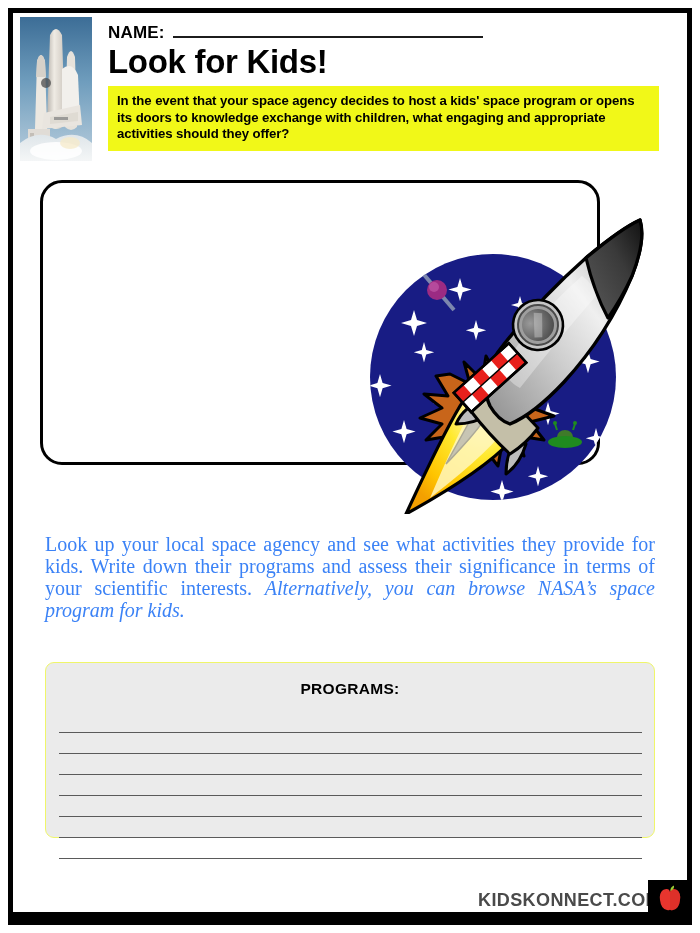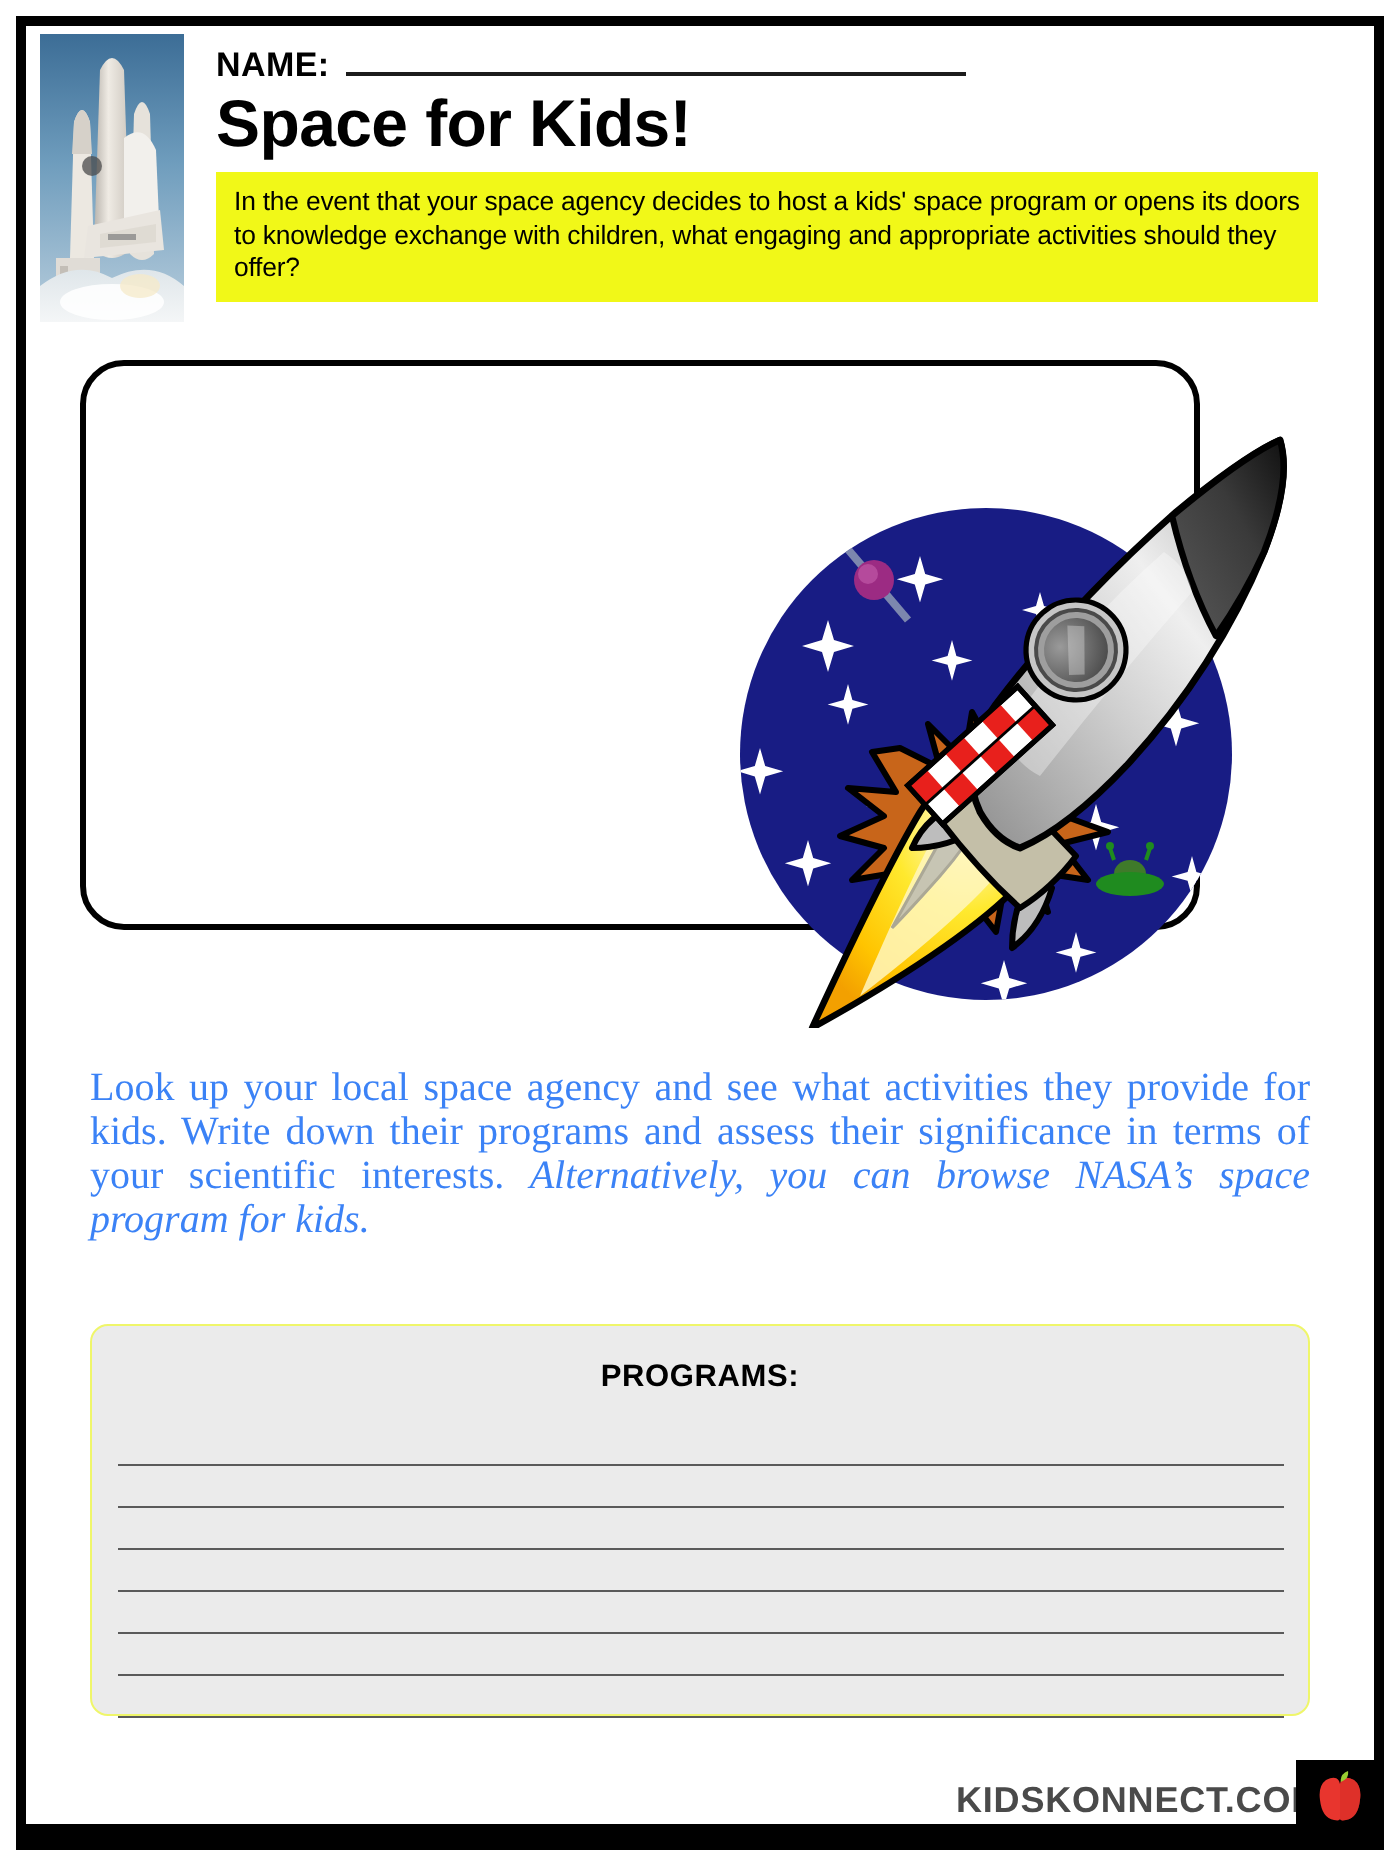--- a/index.html
+++ b/index.html
@@ -84,21 +84,21 @@
     line-height: 38px;
     letter-spacing: -0.3px;
   }
   .callout {
     margin-top: 5px;
     width: 551px;
     box-sizing: border-box;
     background: #f1f818;
     padding: 7px 9px 8px 9px;
     font-size: 13.2px;
-    font-weight: normal;
+    font-weight: bold;
     line-height: 16.5px;
     color: #000;
     letter-spacing: -0.1px;
   }
 
   
   .answer-area {
     position: absolute;
     left: 20px;
     top: 172px;
@@ -170,21 +170,21 @@
     border-bottom: 2px solid #6d6d6d;
     height: 0;
   }
 
   
   .programs-box {
     position: absolute;
     left: 45px;
     top: 662px;
     width: 610px;
-    height: 196px;
+    height: 176px;
     box-sizing: border-box;
     background: #ebebeb;
     border: 1.5px solid #eff66a;
     border-radius: 9px;
   }
   .programs-title {
     text-align: center;
     font-size: 15.5px;
     font-weight: bold;
     color: #000;
@@ -307,21 +307,21 @@
         <ellipse cx="36" cy="134" rx="26" ry="9" fill="#ffffff" opacity=".85"></ellipse>
         <ellipse cx="50" cy="126" rx="10" ry="6" fill="#f6e9c8" opacity=".75"></ellipse>
       </svg>
     </div>
 
     <div class="header-right">
       <div class="name-row">
         <span class="name-label">NAME:</span>
         <span class="name-rule"></span>
       </div>
-      <div class="worksheet-title">Space for Kids!</div>
+      <div class="worksheet-title">Look for Kids!</div>
       <div class="callout">In the event that your space agency decides to host a kids' space program or opens its doors to knowledge exchange with children, what engaging and appropriate activities should they offer?</div>
     </div>
   </div>
 
   <div class="answer-area">
     <div class="answer-box"></div>
 
     <div class="rocket-art">
       <svg width="310" height="322" viewBox="0 0 310 322" xmlns="http://www.w3.org/2000/svg">
         <defs>

